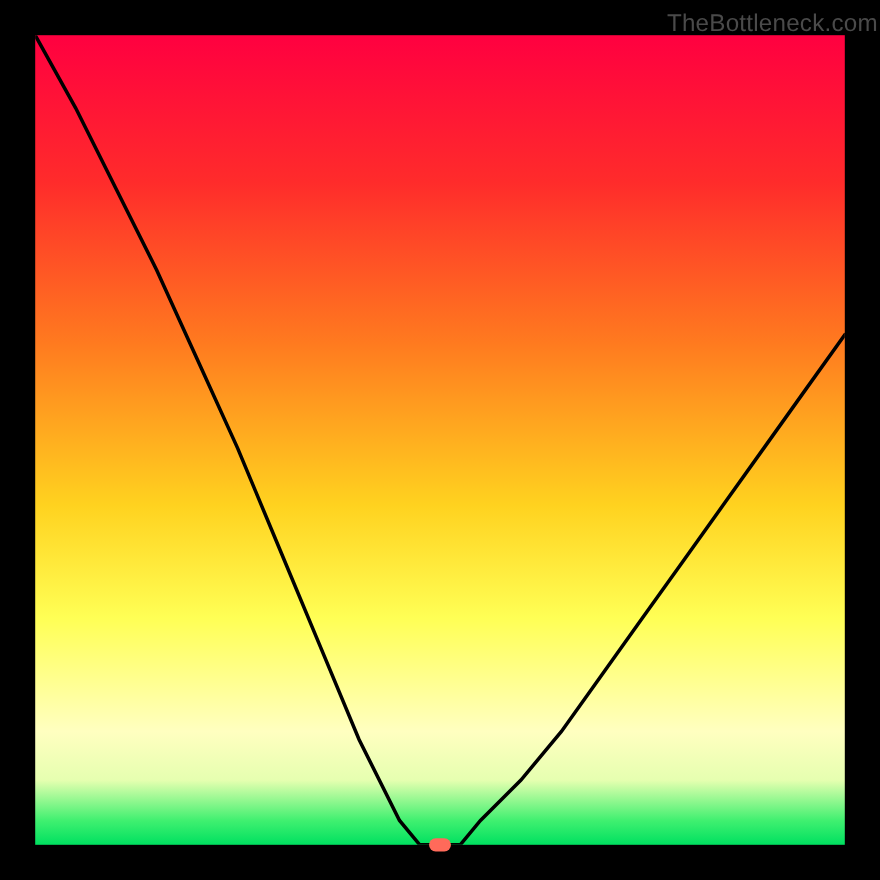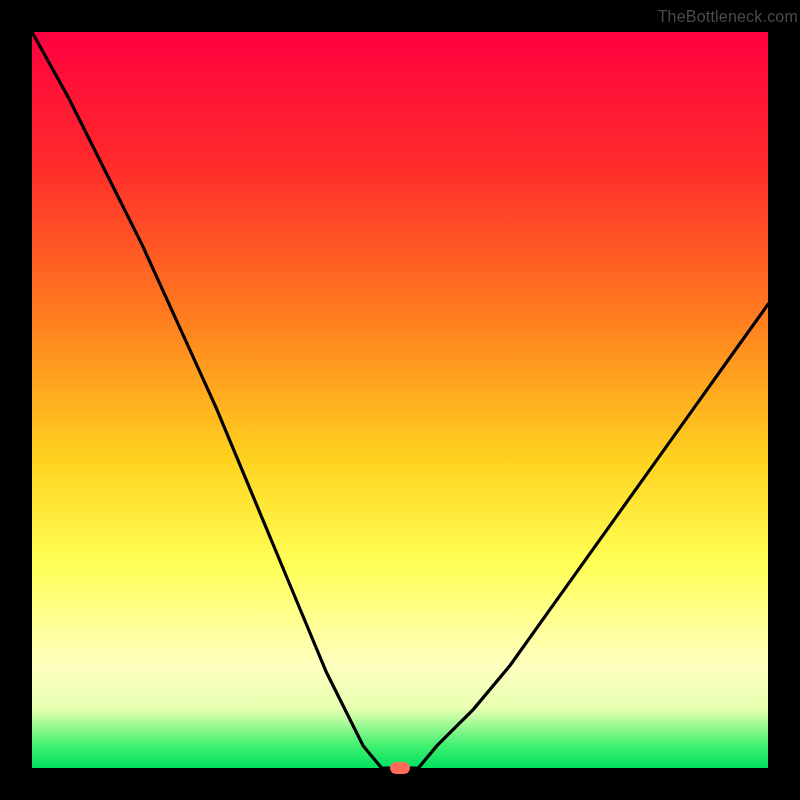--- a/index.html
+++ b/index.html
@@ -8,21 +8,21 @@
         background:linear-gradient(to bottom,
           #ff0040 0%,
           #ff2b2b 18%,
           #ff7a1f 38%,
           #ffd21f 58%,
           #ffff55 72%,
           #ffffc0 86%,
           #e6ffb0 92%,
           #40f070 97%,
           #00e060 100%);}
-  .watermark{position:absolute;right:2px;top:8px;color:#4a4a4a;font-size:16px;font-weight:400;letter-spacing:.2px}
+  .watermark{position:absolute;right:2px;top:8px;color:#4a4a4a;font-size:22px;font-weight:400;letter-spacing:.2px}
   .marker{position:absolute;width:20px;height:12px;border-radius:6px;background:#ff6a5a;transform:translate(-50%,-50%)}
   svg.curve{position:absolute;left:0;top:0;width:736px;height:736px}
 </style>
 </head>
 <body>
 
 <div class="outer">
   <div class="watermark">TheBottleneck.com</div>
   <div class="plot">
     <svg class="curve" viewBox="0 0 736 736" preserveAspectRatio="none">

